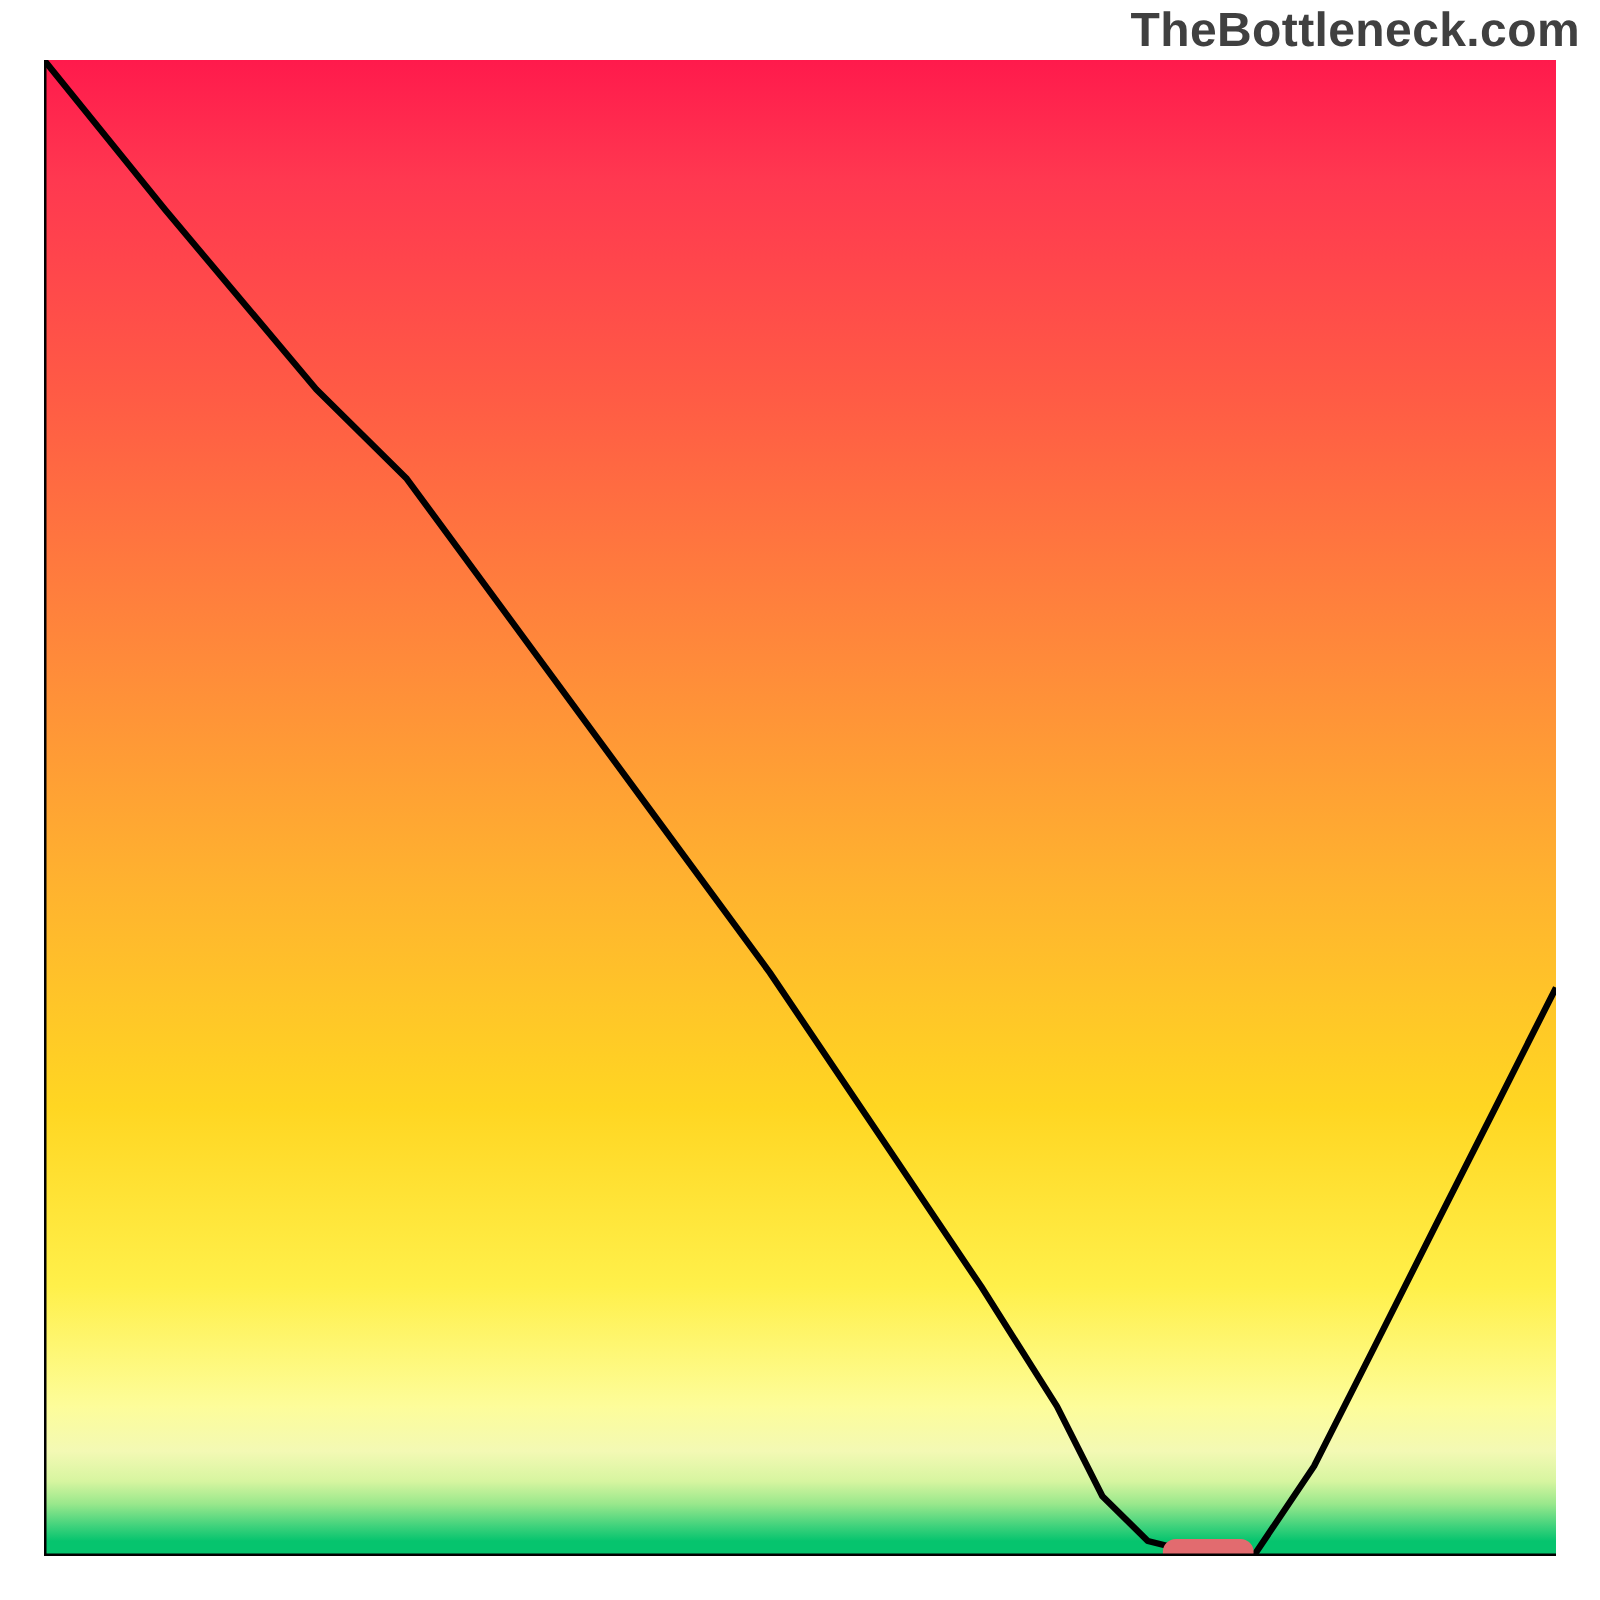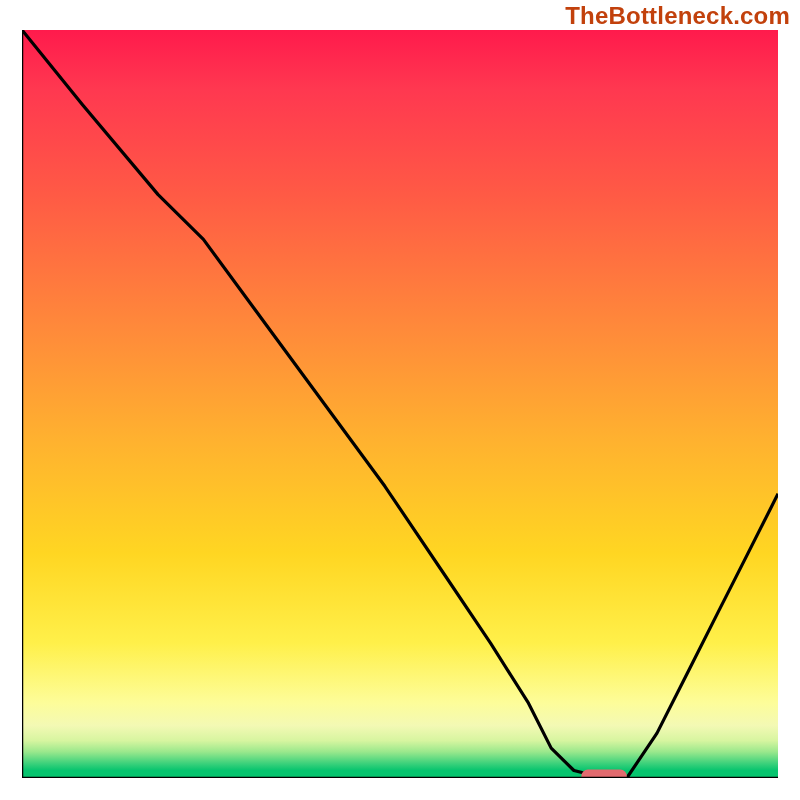--- a/index.html
+++ b/index.html
@@ -15,21 +15,21 @@
     position: relative;
     width: 800px;
     height: 800px;
   }
   .watermark {
     position: absolute;
     top: 2px;
     right: 10px;
     font-size: 24px;
     font-weight: 600;
-    color: #c2410c;
+    color: #404040;
     letter-spacing: 0.2px;
     pointer-events: none;
   }
   .plot-area {
     position: absolute;
     left: 22px;
     top: 30px;
     width: 756px;   
     height: 748px;  
     box-sizing: border-box;

